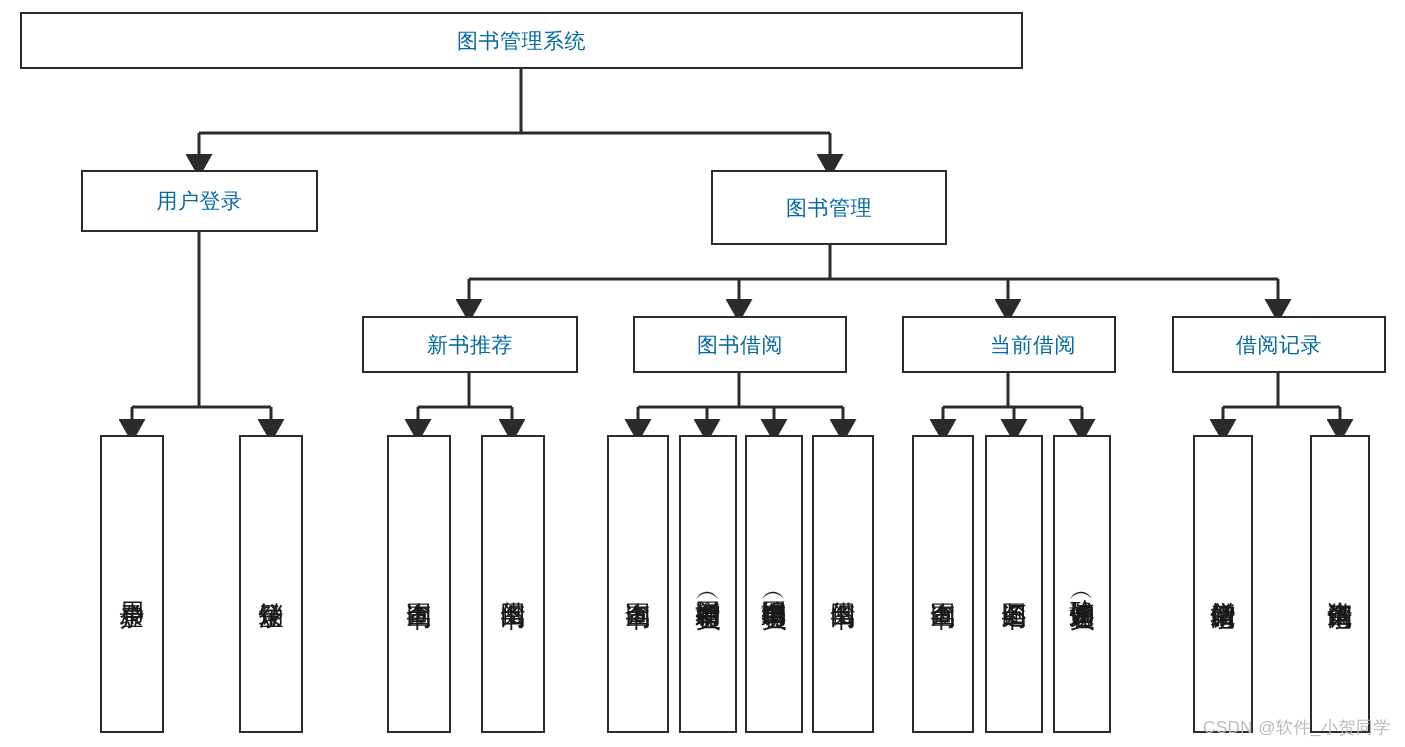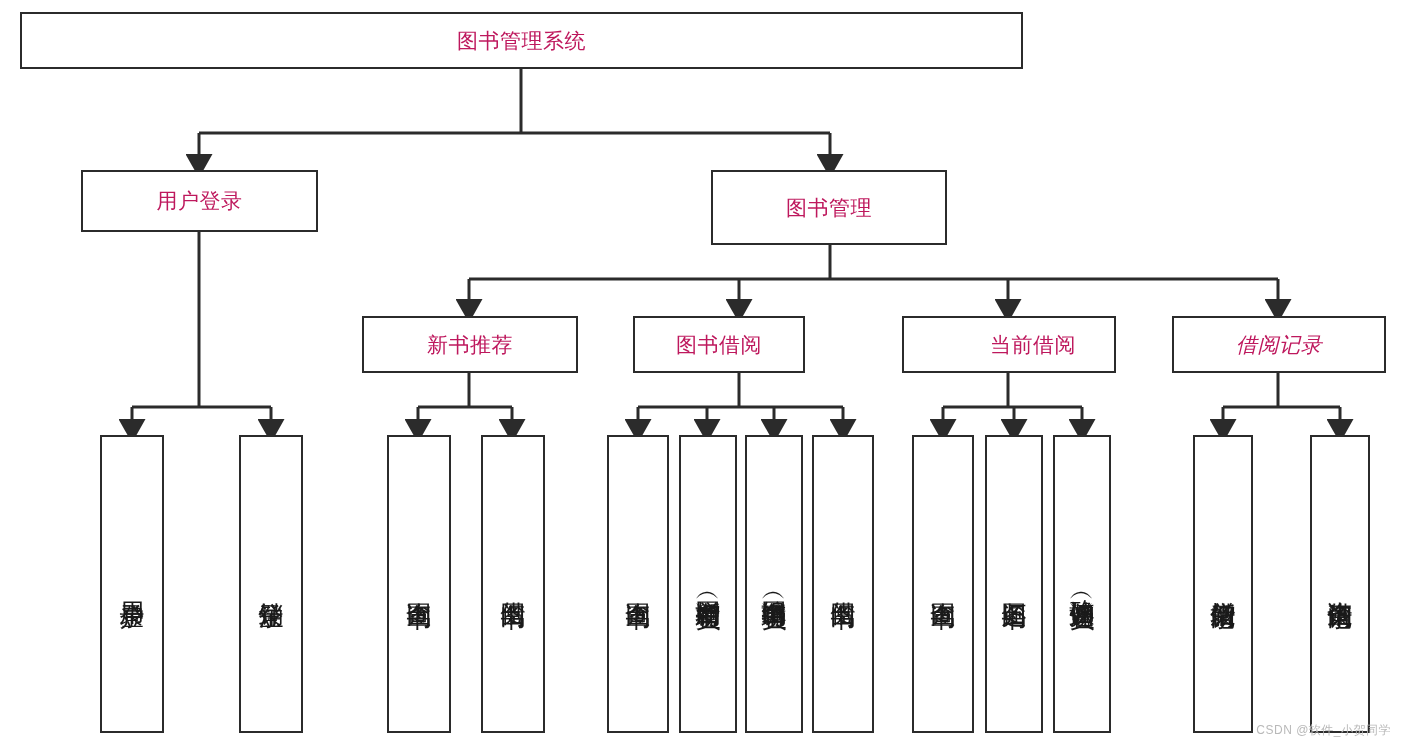--- a/index.html
+++ b/index.html
@@ -26,21 +26,21 @@
     box-sizing: border-box;
     border: 2.5px solid #2b2b2b;
     background: #ffffff;
     display: flex;
     align-items: center;
     justify-content: center;
     overflow: hidden;
   }
   .node-label-h {
     font-size: 21px;
-    color: #be185d;
+    color: #0369a1;
     line-height: 1.2;
     letter-spacing: 0.5px;
     white-space: nowrap;
     text-align: center;
   }
   .node-box.vertical {
     align-items: center;
     justify-content: center;
   }
   .node-label-v {
@@ -58,21 +58,21 @@
     left: 0;
     top: 0;
     width: 1405px;
     height: 747px;
     pointer-events: none;
   }
   #watermark {
     position: absolute;
     right: 14px;
     bottom: 8px;
-    font-size: 12px;
+    font-size: 17px;
     color: #b9b9b9;
     letter-spacing: 0.5px;
     white-space: nowrap;
   }
 </style>
 </head>
 <body>
 
 <div id="diagram-root">
 
@@ -133,27 +133,27 @@
   <div class="node-box" style="left: 81px; top: 170px; width: 237px; height: 62px;">
     <span class="node-label-h">用户登录</span>
   </div>
   <div class="node-box" style="left: 711px; top: 170px; width: 236px; height: 75px;">
     <span class="node-label-h">图书管理</span>
   </div>
 
   <div class="node-box" style="left: 362px; top: 316px; width: 216px; height: 57px;">
     <span class="node-label-h">新书推荐</span>
   </div>
-  <div class="node-box" style="left: 633px; top: 316px; width: 172px; height: 57px;">
+  <div class="node-box" style="left: 633px; top: 316px; width: 214px; height: 57px;">
     <span class="node-label-h">图书借阅</span>
   </div>
   <div class="node-box" style="left: 902px; top: 316px; width: 214px; height: 57px; padding-left: 48px;">
     <span class="node-label-h">当前借阅</span>
   </div>
-  <div class="node-box" style="left: 1172px; top: 316px; width: 214px; height: 57px; font-style: italic;">
+  <div class="node-box" style="left: 1172px; top: 316px; width: 214px; height: 57px;">
     <span class="node-label-h">借阅记录</span>
   </div>
 
   <div class="node-box vertical" style="left: 100px; top: 435px; width: 64px; height: 298px;">
     <span class="node-label-v">用户登录</span>
   </div>
   <div class="node-box vertical" style="left: 239px; top: 435px; width: 64px; height: 298px;">
     <span class="node-label-v">注销登录</span>
   </div>
   <div class="node-box vertical" style="left: 387px; top: 435px; width: 64px; height: 298px;">

